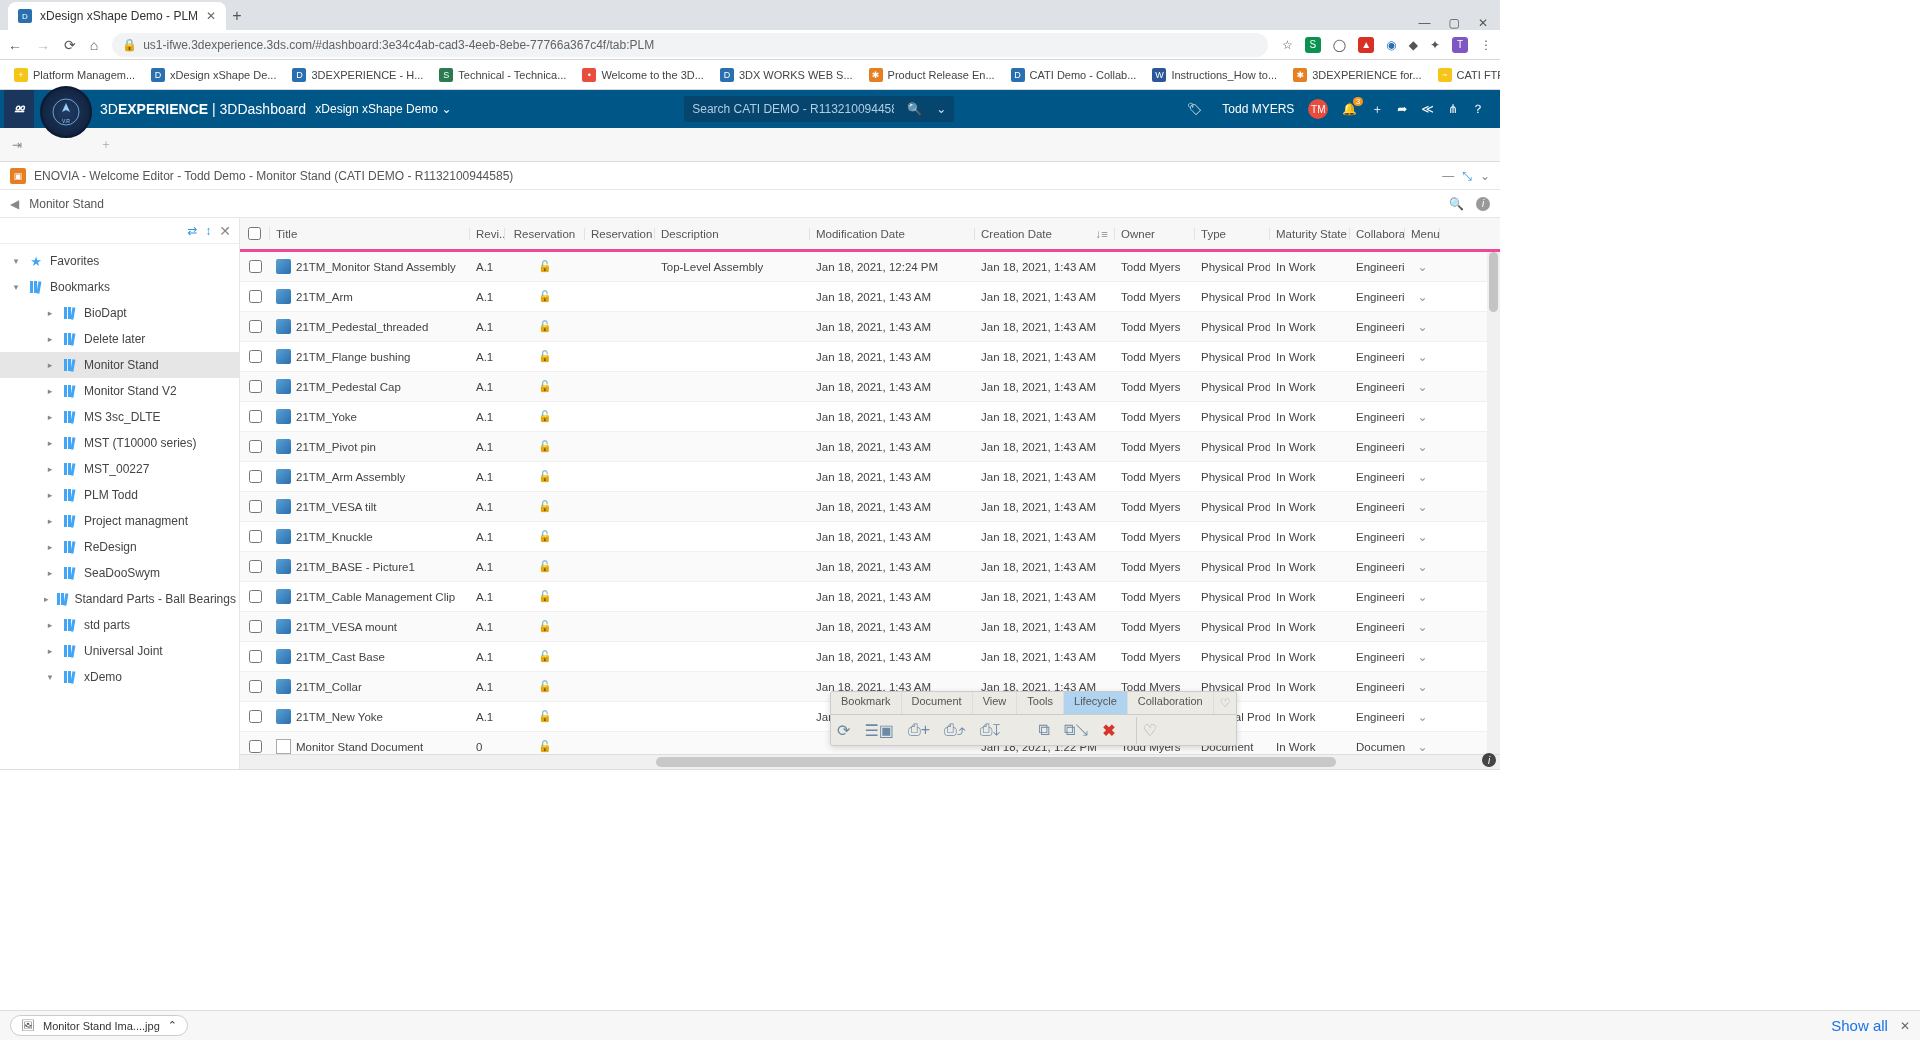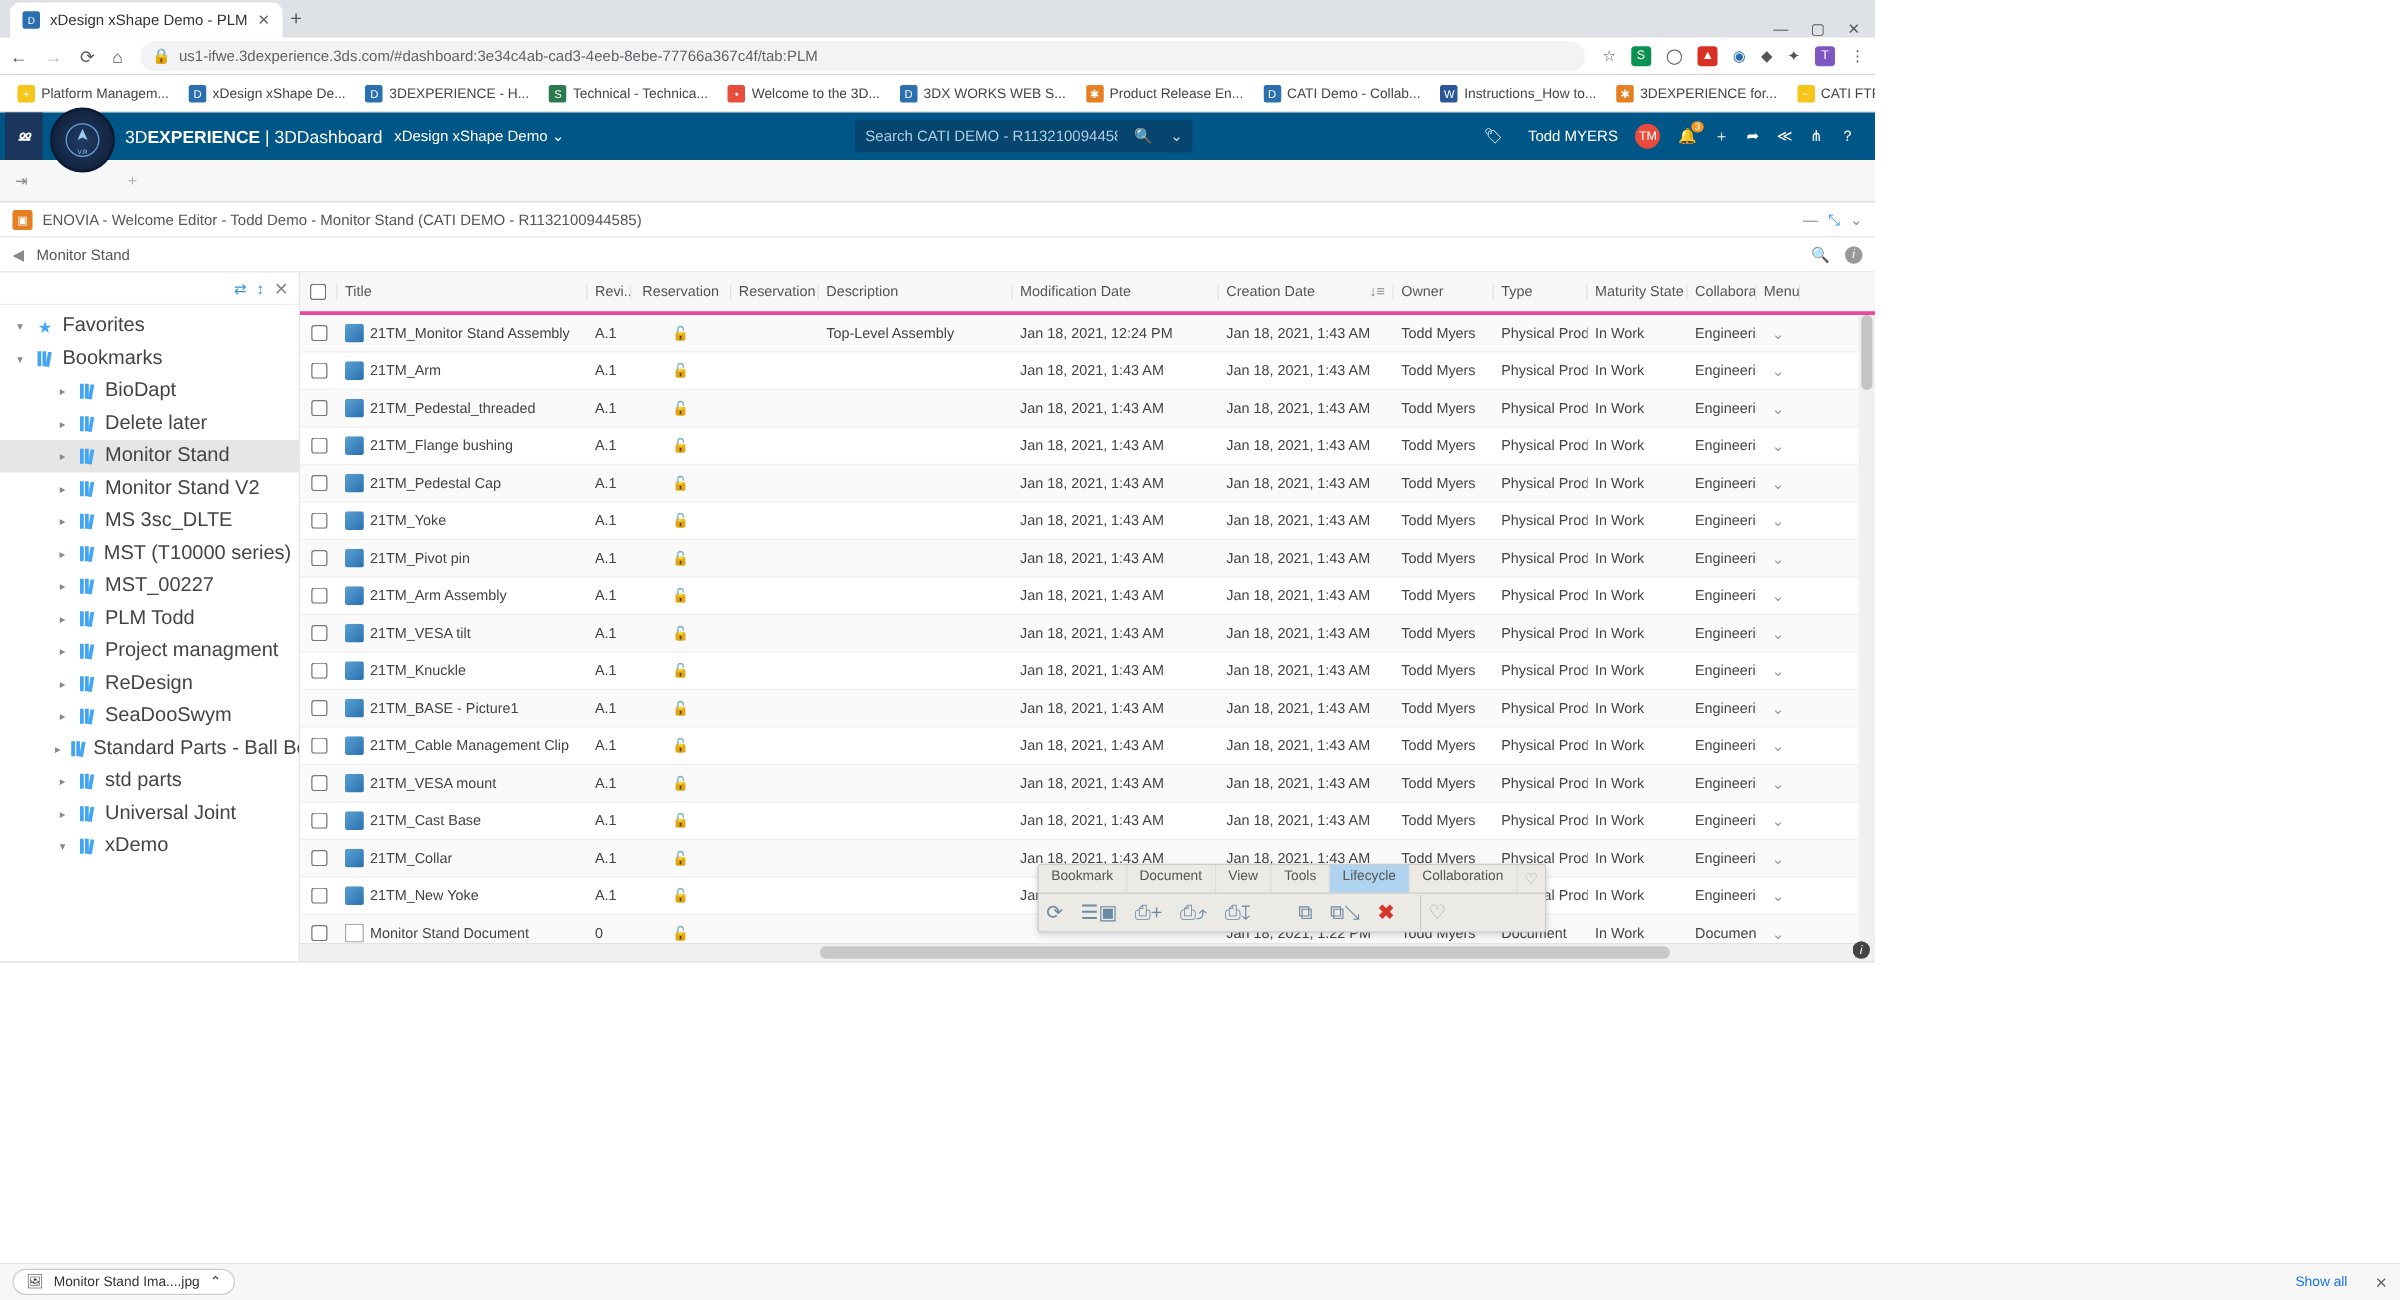--- a/index.html
+++ b/index.html
@@ -60,21 +60,21 @@
 
 
 .sidebar { width:240px; border-right:1px solid #e6e6e6; overflow:hidden; display:flex; flex-direction:column; }
 .sb-tools { height:26px; display:flex; align-items:center; justify-content:flex-end; padding-right:8px; gap:8px; color:#888; border-bottom:1px solid #eee; }
 .tree { flex:1; overflow:auto; padding-top:4px; }
 .tnode { display:flex; align-items:center; height:26px; gap:6px; padding-right:6px; cursor:default; }
 .tnode.selected { background:#e6e6e6; }
 .tnode .tw { width:12px; text-align:center; color:#888; font-size:9px; }
 .tnode .ticon { color:#42a5f5; font-size:13px; width:16px; text-align:center; }
 .tnode .star { color:#42a5f5; }
-.tnode .lbl { color:#444; font-size:16px; white-space:nowrap; }
+.tnode .lbl { color:#444; font-size:12px; white-space:nowrap; }
 .indent0{ padding-left:10px; } .indent2{ padding-left:44px; }
 
 
 .tablewrap { flex:1; display:flex; flex-direction:column; overflow:hidden; position:relative; }
 .thead { display:flex; height:34px; background:#f7f7f7; border-bottom:3px solid #ec4899; align-items:center; color:#555; }
 .th { display:flex; align-items:center; padding:0 6px; border-right:1px solid #e2e2e2; font-size:11.5px; white-space:nowrap; overflow:hidden; }
 .tbody { flex:1; overflow:auto; background:#fff; }
 .trow { display:flex; height:30px; align-items:center; border-bottom:1px solid #f0f0f0; }
 .trow:nth-child(odd){ background:#fafafa; }
 .td { padding:0 6px; font-size:11.5px; color:#444; display:flex; align-items:center; gap:5px; overflow:hidden; white-space:nowrap; }
@@ -106,21 +106,21 @@
 .ab-icons .red { color:#d9342b; font-weight:bold; }
 .ab-heart { color:#aaa; padding:4px 6px; }
 
 .hscroll { height:15px; background:#f0f0f0; border-top:1px solid #ddd; position:relative; }
 .hscroll .thumb { position:absolute; left:33%; top:2px; height:10px; width:54%; background:#c8c8c8; border-radius:5px; }
 
 
 .dlshelf { position:fixed; bottom:0; left:0; right:0; height:30px; background:#f7f7f7; border-top:1px solid #ddd; display:flex; align-items:center; padding:0 10px; }
 .dl-chip { border:1px solid #ccc; border-radius:14px; padding:3px 10px; display:flex; align-items:center; gap:8px; background:#fff; font-size:11px; }
 .dlshelf .spacer { flex:1; }
-.showall { color:#1a73e8; font-size:11px; margin-right:22px; }
+.showall { color:#1a73e8; font-size:15px; margin-right:12px; }
 svg { display:block; }
 .vscroll-fake { position:absolute; right:0; top:34px; bottom:15px; width:13px; background:#f0f0f0; }
 .vscroll-fake .thumb { position:absolute; left:2px; top:0; width:9px; height:60px; background:#c4c4c4; border-radius:5px; }
 .infoicon { width:14px; height:14px; border-radius:50%; background:#999; color:#fff; font-size:10px; display:flex; align-items:center; justify-content:center; font-style:italic; }
 </style>
 </head>
 <body>
 
 <div class="browser-tab-strip">
   <div class="browser-tab">

